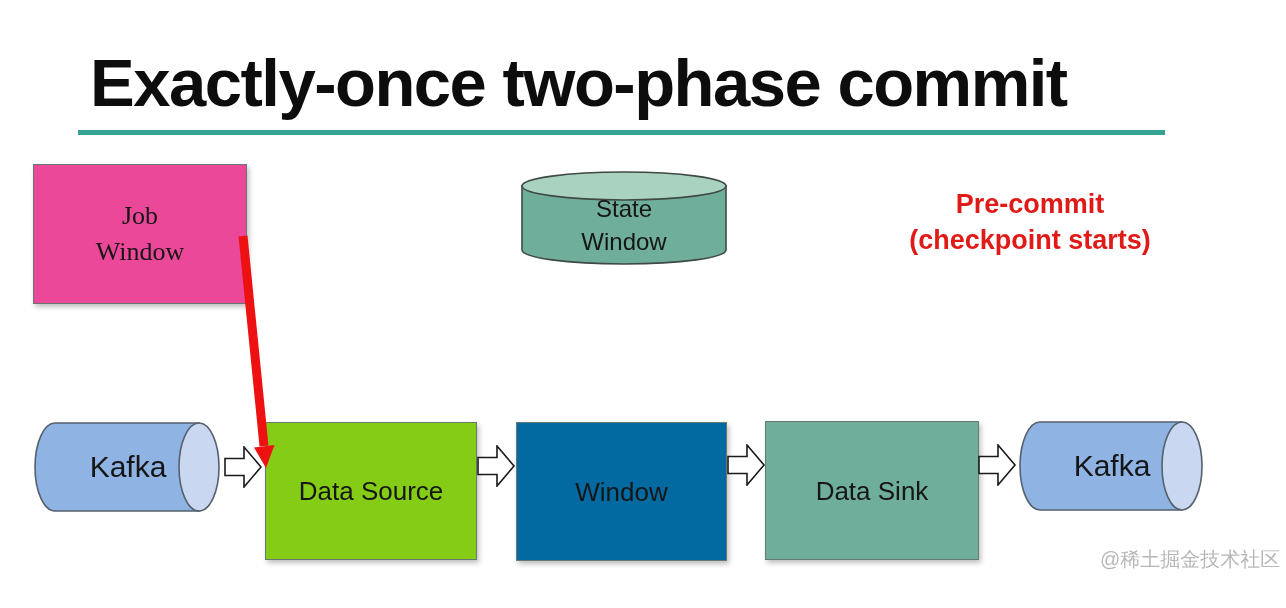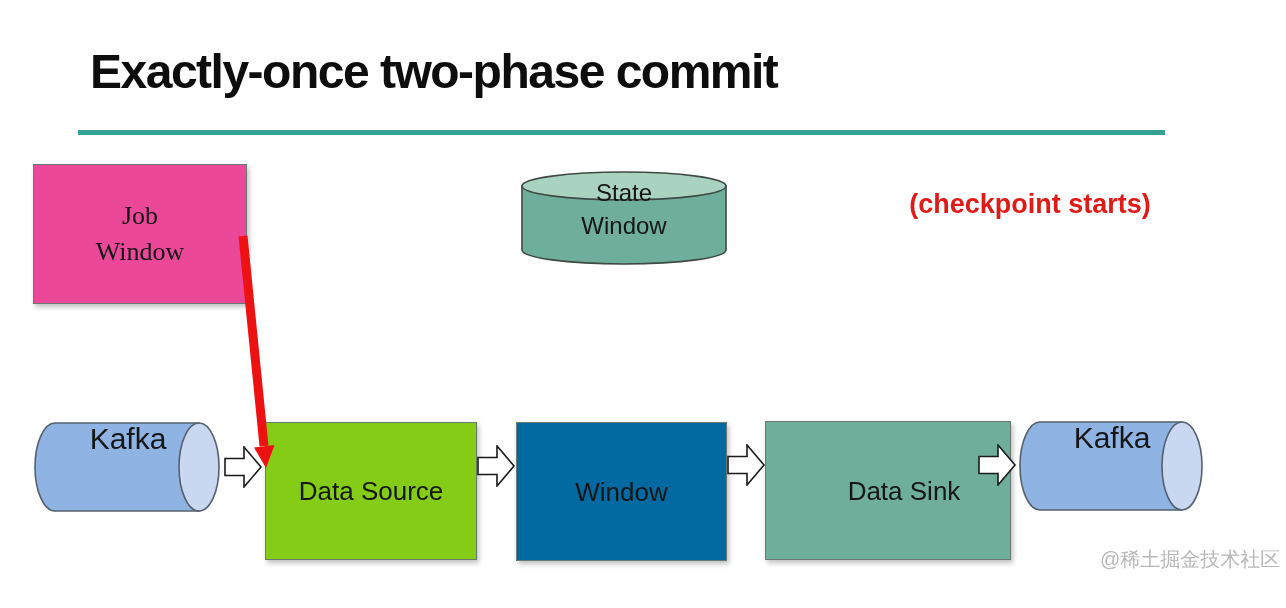--- a/index.html
+++ b/index.html
@@ -1,36 +1,36 @@
 <!DOCTYPE html>
 <html><head>
 <meta charset="utf-8">
 <style>
   html,body{margin:0;padding:0;background:#fff;}
   .canvas{
     position:relative;width:1286px;height:608px;background:#ffffff;
     font-family:"Liberation Sans",sans-serif;overflow:hidden;
   }
   .title{
-    position:absolute;left:90px;top:44px;font-size:48px;font-weight:bold;
+    position:absolute;left:90px;top:44px;font-size:67px;font-weight:bold;
     color:#0d0d0d;letter-spacing:-1.5px;white-space:nowrap;line-height:1.15;
   }
   .title-underline{
     position:absolute;left:78px;top:130px;width:1087px;height:5px;background:#36a293;
   }
   .green-box{
     position:absolute;background:#6fae9a;border:1px solid #687973;
     box-shadow:2px 3px 5px rgba(0,0,0,0.25);
     display:flex;align-items:center;justify-content:center;text-align:center;
   }
   .node-label{font-size:26px;color:#161616;line-height:36px;}
   .cyl{position:absolute;}
   .cyl .node-label{
     position:absolute;left:0;top:0;width:100%;height:100%;
-    display:flex;align-items:flex-start;justify-content:center;text-align:center;
+    display:flex;align-items:center;justify-content:center;text-align:center;
   }
   .cyl-v .node-label{padding-top:6px;box-sizing:border-box;font-size:24px;line-height:33px;}
   .cyl-h .node-label{font-size:30px;}
   .annotation-red{
     position:absolute;color:#d93425;font-size:20px;line-height:27px;
   }
   .phase-red{
     position:absolute;color:#e01b17;font-weight:bold;font-size:27px;line-height:36px;
     text-align:center;width:290px;
   }
@@ -62,20 +62,21 @@
     </svg>
     <div class="node-label">
       <span>
         <span style="display:block">State</span>
         <span style="display:block">Window</span>
       </span>
     </div>
   </div>
 
   <div class="phase-red" style="left: 885px; top: 186px; color: rgb(224, 27, 23);">
+    <div>Pre-commit</div>
     <div>(checkpoint starts)</div>
   </div>
 
 
   <div class="cyl cyl-h" style="left:33px;top:421px;width:190px;height:92px;">
     <svg width="190" height="92" viewBox="0 0 190 92">
       <path d="M 166,2 L 22,2 A 20,44 0 0 0 22,90 L 166,90 Z" stroke-width="1.6" fill="#8fb3e3" stroke="#55616e"></path>
       <ellipse cx="166" cy="46" rx="20" ry="44" stroke-width="1.6" fill="#c9d8f0" stroke="#55616e"></ellipse>
     </svg>
     <div class="node-label" style="padding-right:26px;">Kafka</div>
@@ -94,21 +95,21 @@
   </svg>
 
   <div class="green-box" style="left: 516px; top: 422px; width: 209px; height: 137px; background: #0369a1;">
     <div class="node-label">Window</div>
   </div>
 
   <svg class="block-arrow" style="left:726px;top:444px;" width="40" height="42" viewBox="0 0 38 42">
     <polygon points="1,12.5 20,12.5 20,1 37,21 20,41 20,29.5 1,29.5" stroke-width="1.6" fill="#ffffff" stroke="#1a1a1a"></polygon>
   </svg>
 
-  <div class="green-box" style="left: 765px; top: 421px; width: 212px; height: 137px; background: rgb(111, 174, 154); padding-left: 32px;">
+  <div class="green-box" style="left: 765px; top: 421px; width: 212px; height: 137px; background: rgb(111, 174, 154);">
     <div class="node-label">Data Sink</div>
   </div>
 
   <svg class="block-arrow" style="left:977px;top:444px;" width="40" height="42" viewBox="0 0 38 42">
     <polygon points="1,12.5 20,12.5 20,1 37,21 20,41 20,29.5 1,29.5" stroke-width="1.6" fill="#ffffff" stroke="#1a1a1a"></polygon>
   </svg>
 
   <div class="cyl cyl-h" style="left:1018px;top:420px;width:188px;height:92px;">
     <svg width="188" height="92" viewBox="0 0 188 92">
       <path d="M 164,2 L 22,2 A 20,44 0 0 0 22,90 L 164,90 Z" stroke-width="1.6" fill="#8fb3e3" stroke="#55616e"></path>

